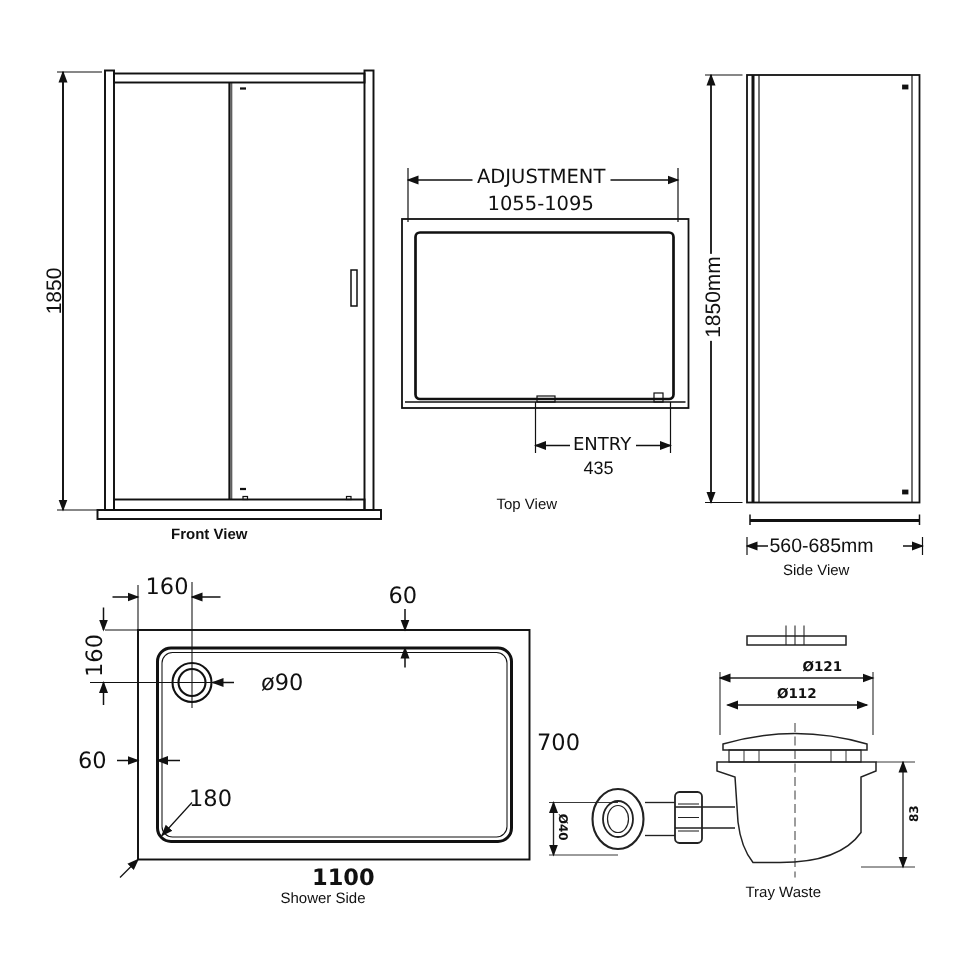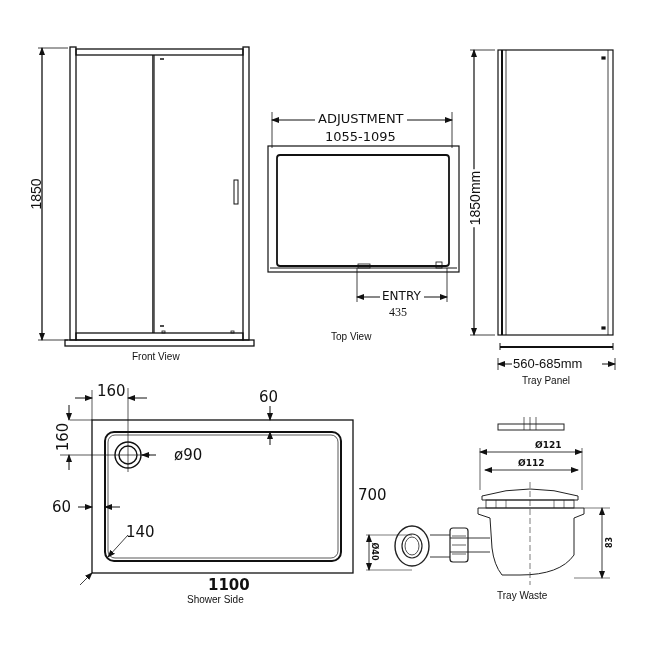--- a/index.html
+++ b/index.html
@@ -145,38 +145,38 @@
     <line x1="366" y1="570" x2="412" y2="570" stroke-width="0.6"></line>
     <line x1="369" y1="535" x2="369" y2="570" stroke-width="0.9" marker-start="url(#ar)" marker-end="url(#ar)"></line>
 
     <line x1="584" y1="508" x2="610" y2="508" stroke-width="0.6"></line>
     <line x1="574" y1="578" x2="610" y2="578" stroke-width="0.6"></line>
     <line x1="602" y1="508" x2="602" y2="578" stroke-width="0.9" marker-start="url(#ar)" marker-end="url(#ar)"></line>
   </g>
 </svg>
 
 <div class="lbl rot" style="left:20px;top:186px;transform:rotate(-90deg);font-size:14px;">1850</div>
-<div class="lbl" style="left:132px;top:351px;">Front View</div>
+<div class="lbl" style="left:114px;top:351px;font-weight:bold;">Front View</div>
 
 <div class="lbl" style="left:318px;top:111px;font-size:13px;font-family:'DejaVu Sans',sans-serif;">ADJUSTMENT</div>
 <div class="lbl" style="left:325px;top:129px;font-size:13px;font-family:'DejaVu Sans',sans-serif;">1055-1095</div>
 <div class="lbl" style="left:382px;top:289px;font-size:12px;font-family:'DejaVu Sans',sans-serif;">ENTRY</div>
-<div class="lbl" style="left:389px;top:305px;font-size:12px;font-family:Liberation Serif, serif;">435</div>
+<div class="lbl" style="left:389px;top:305px;font-size:12px;font-family:Liberation Sans, sans-serif;">435</div>
 <div class="lbl" style="left:331px;top:331px;">Top View</div>
 
 <div class="lbl rot" style="left:446px;top:190px;transform:rotate(-90deg);font-size:14px;background:#fff;padding:0 2px;">1850mm</div>
 <div class="lbl" style="left:513px;top:356px;font-size:13px;">560-685mm</div>
-<div class="lbl" style="left:522px;top:375px;">Tray Panel</div>
+<div class="lbl" style="left:522px;top:375px;">Side View</div>
 
 <div class="dim" style="left:97px;top:382px;">160</div>
 <div class="dim rot" style="left:49px;top:428px;transform:rotate(-90deg);">160</div>
 <div class="dim" style="left:174px;top:446px;text-align:center;">ø90</div>
 <div class="dim" style="left:259px;top:388px;">60</div>
 <div class="dim" style="left:52px;top:498px;">60</div>
-<div class="dim" style="left:126px;top:523px;">140</div>
+<div class="dim" style="left:126px;top:523px;">180</div>
 <div class="dim" style="left:358px;top:486px;">700</div>
 <div class="dim" style="left:208px;top:576px;font-weight:bold;">1100</div>
 <div class="lbl" style="left:187px;top:594px;">Shower Side</div>
 
 <div class="sm" style="left:518px;top:440px;margin-left:17px;">Ø121</div>
 <div class="sm" style="left:518px;top:458px;">Ø112</div>
 <div class="sm rot" style="left:366px;top:547px;transform:rotate(90deg);font-size:8px;">Ø40</div>
 <div class="sm rot" style="left:604px;top:538px;transform:rotate(-90deg);font-size:8px;">83</div>
 <div class="lbl" style="left:497px;top:590px;">Tray Waste</div>
 

